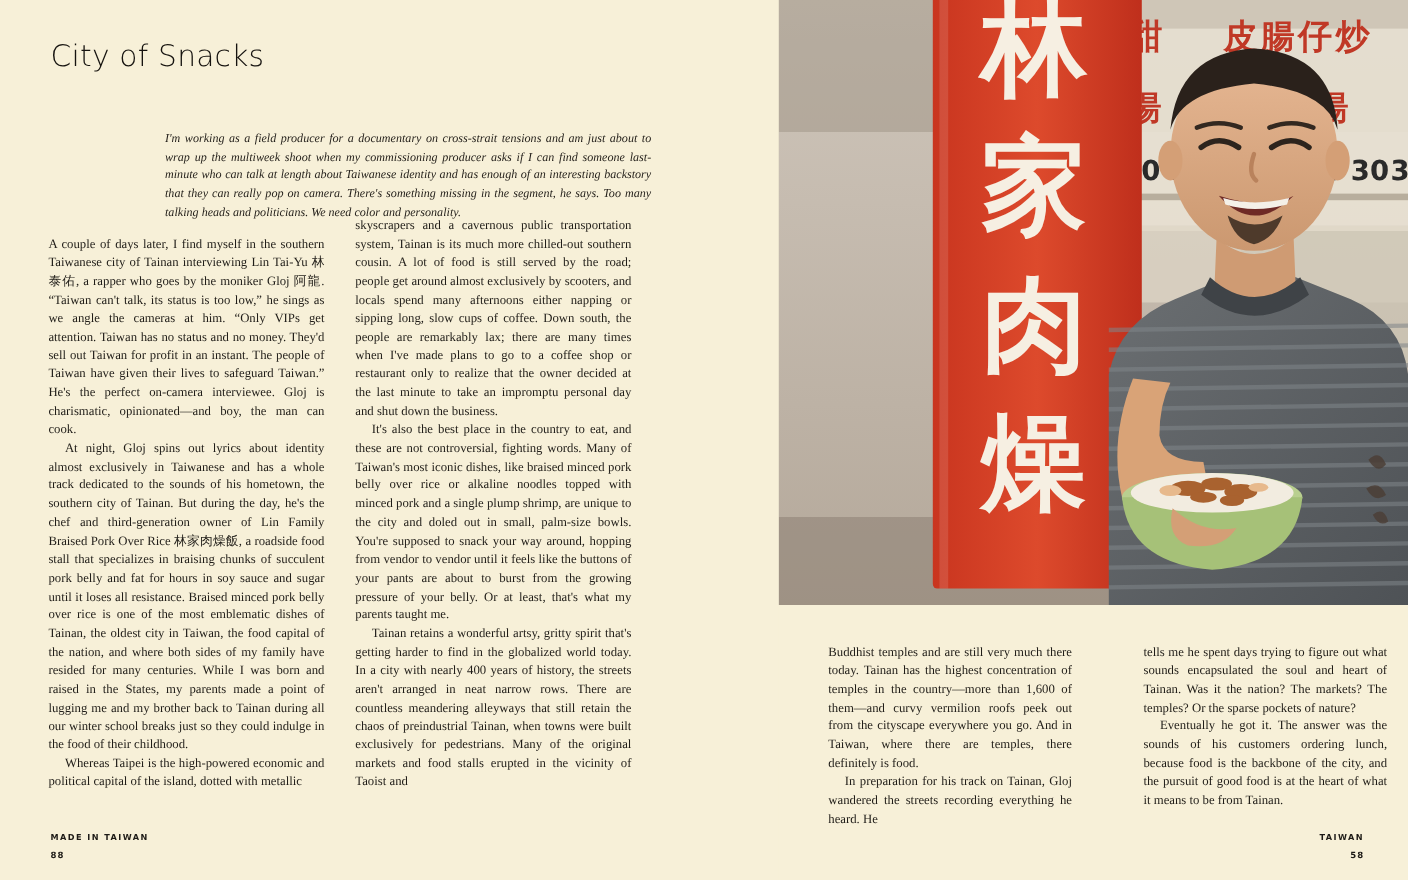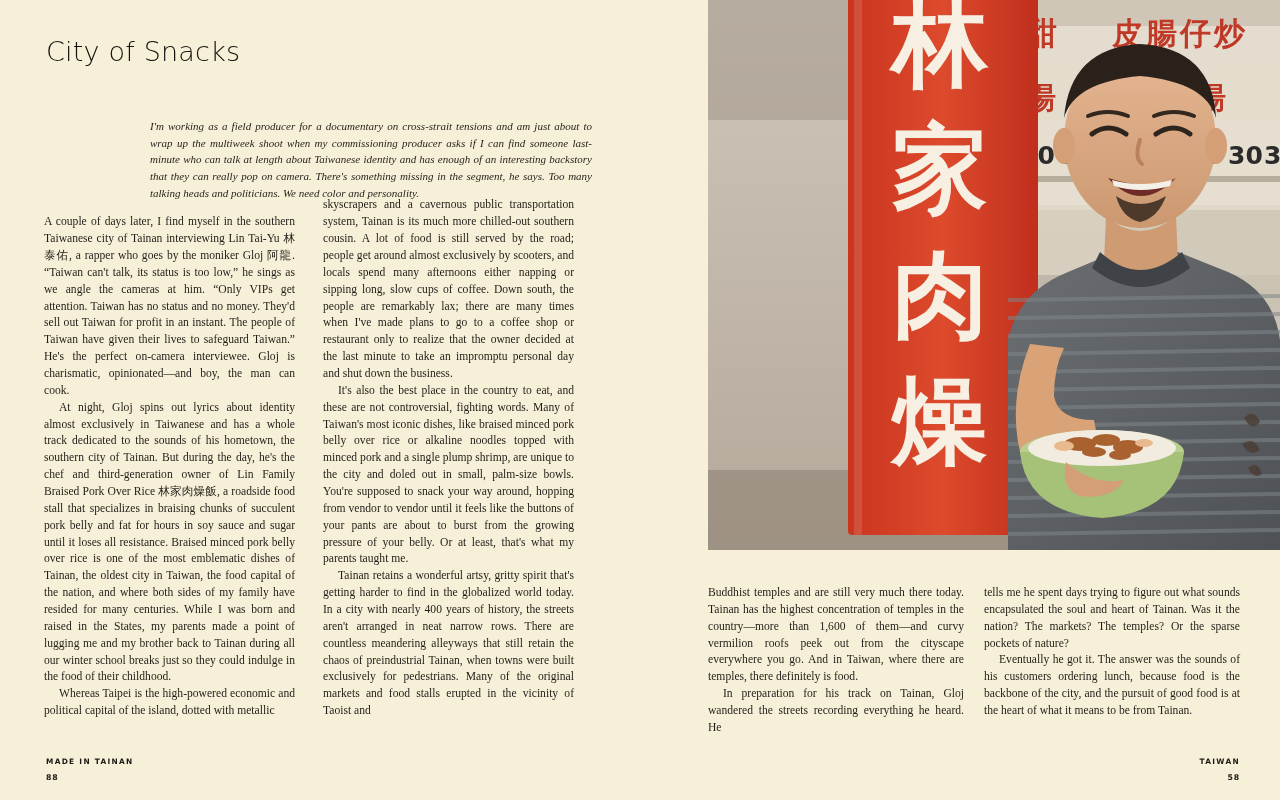--- a/index.html
+++ b/index.html
@@ -94,21 +94,21 @@
   .photo svg { display: block; }
 
   .cols-right {
     position: absolute;
     left: 0px;
     top: 585px;
     width: 553px;
     display: flex;
     gap: 20px;
   }
-  .cols-right .col { width: 256px; }
+  .cols-right .col { width: 256px; margin-left: 45px; }
 
   
   .footer {
     position: absolute;
     bottom: 34px;
     font-family: "DejaVu Sans", sans-serif;
     font-size: 7.4px;
     letter-spacing: 1.3px;
     font-weight: 700;
     color: #1d1a16;
@@ -144,21 +144,21 @@
         <p>At night, Gloj spins out lyrics about identity almost exclusively in Taiwanese and has a whole track dedicated to the sounds of his hometown, the southern city of Tainan. But during the day, he's the chef and third-generation owner of Lin Family Braised Pork Over Rice 林家肉燥飯, a roadside food stall that specializes in braising chunks of succulent pork belly and fat for hours in soy sauce and sugar until it loses all resistance. Braised minced pork belly over rice is one of the most emblematic dishes of Tainan, the oldest city in Taiwan, the food capital of the nation, and where both sides of my family have resided for many centuries. While I was born and raised in the States, my parents made a point of lugging me and my brother back to Tainan during all our winter school breaks just so they could indulge in the food of their childhood.</p>
         <p>Whereas Taipei is the high-powered economic and political capital of the island, dotted with metallic</p>
       </div>
       <div class="col">
         <p>skyscrapers and a cavernous public transportation system, Tainan is its much more chilled-out southern cousin. A lot of food is still served by the road; people get around almost exclusively by scooters, and locals spend many afternoons either napping or sipping long, slow cups of coffee. Down south, the people are remarkably lax; there are many times when I've made plans to go to a coffee shop or restaurant only to realize that the owner decided at the last minute to take an impromptu personal day and shut down the business.</p>
         <p>It's also the best place in the country to eat, and these are not controversial, fighting words. Many of Taiwan's most iconic dishes, like braised minced pork belly over rice or alkaline noodles topped with minced pork and a single plump shrimp, are unique to the city and doled out in small, palm-size bowls. You're supposed to snack your way around, hopping from vendor to vendor until it feels like the buttons of your pants are about to burst from the growing pressure of your belly. Or at least, that's what my parents taught me.</p>
         <p>Tainan retains a wonderful artsy, gritty spirit that's getting harder to find in the globalized world today. In a city with nearly 400 years of history, the streets aren't arranged in neat narrow rows. There are countless meandering alleyways that still retain the chaos of preindustrial Tainan, when towns were built exclusively for pedestrians. Many of the original markets and food stalls erupted in the vicinity of Taoist and</p>
       </div>
     </div>
 
-    <div class="footer footer-left">MADE IN TAINAN</div>
+    <div class="footer footer-left">MADE IN TAIWAN</div>
     <div class="folio folio-left">88</div>
   </div>
 
   <div class="page-right">
 
     <div class="photo">
       <svg width="572" height="550" viewBox="0 0 572 550" xmlns="http://www.w3.org/2000/svg">
         <defs>
           <linearGradient id="bgTop" x1="0" y1="0" x2="0" y2="1">
             <stop offset="0" stop-color="#cfc6bb"></stop>

